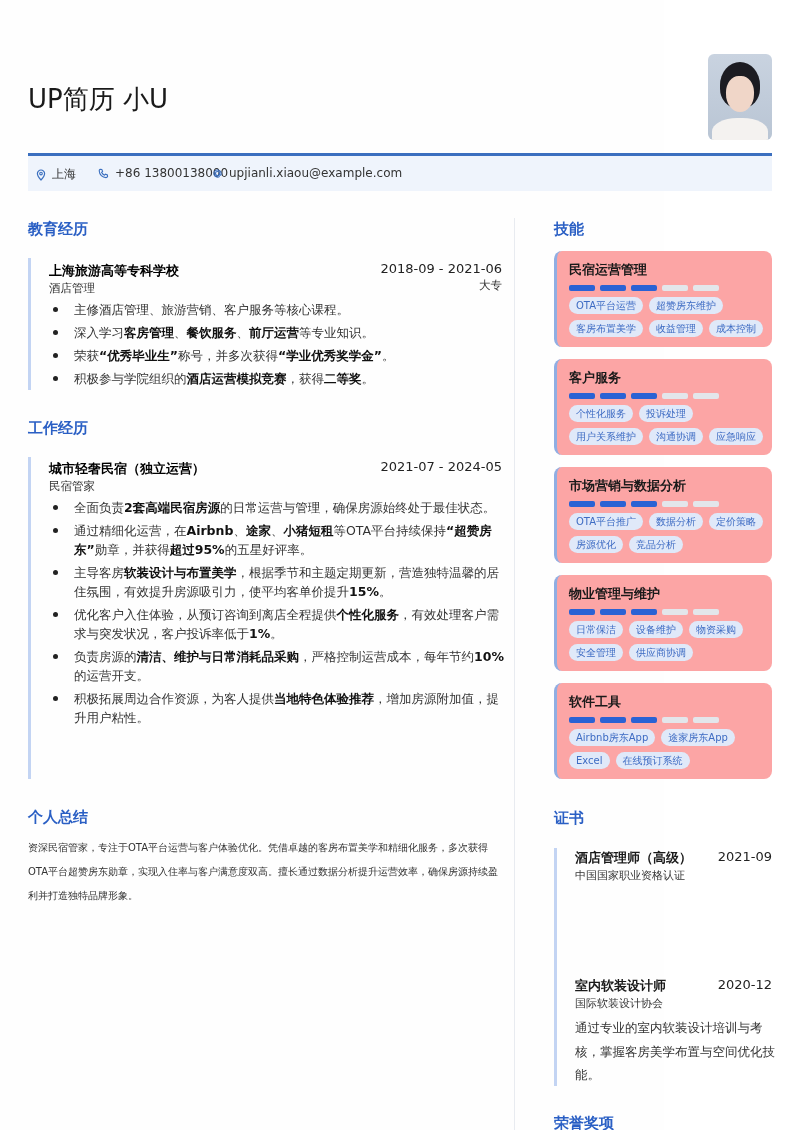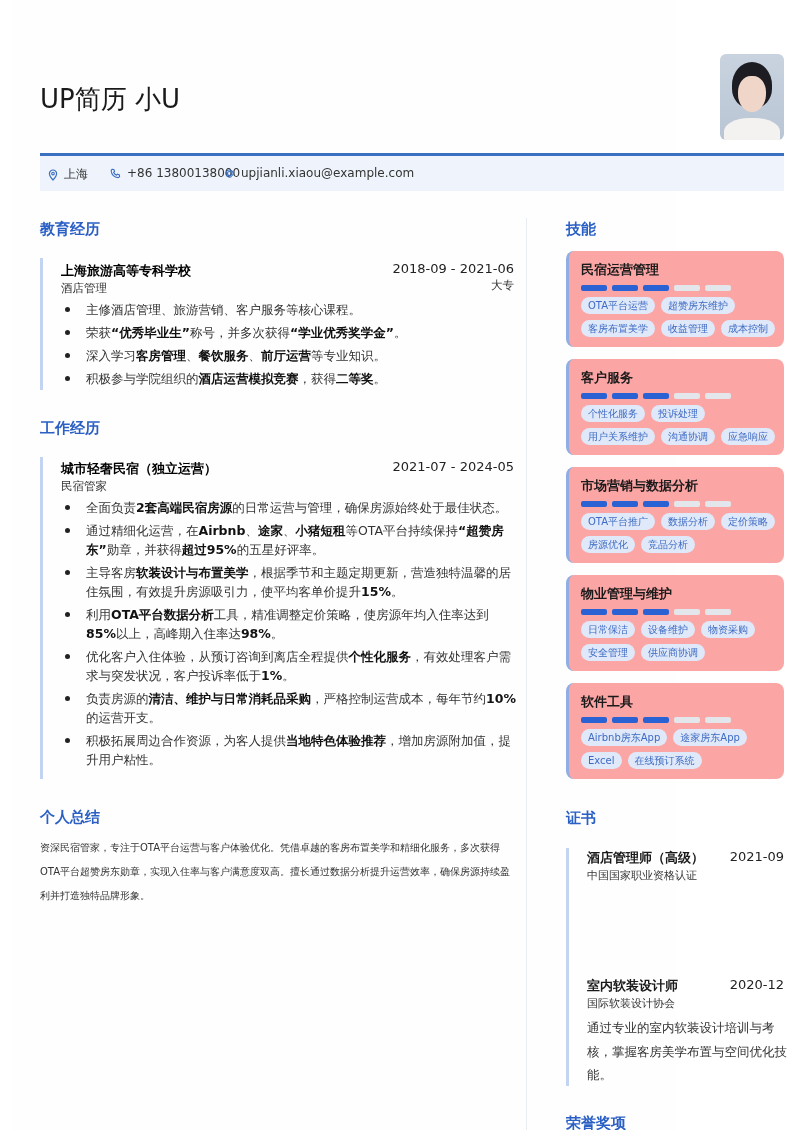--- a/index.html
+++ b/index.html
@@ -1,18 +1,18 @@
 <!DOCTYPE html>
 <html><head>
 <meta charset="utf-8">
 <style>
   * { box-sizing: border-box; margin: 0; padding: 0; }
   html, body { width: 800px; height: 1130px; overflow: hidden; background: #ffffff; }
   body { font-family: "DejaVu Sans", "Liberation Sans", sans-serif; color: #222; position: relative; }
-  .page { position: absolute; left: 0; top: 0; width: 664px; height: 1130px; background: #fefefe; margin-left: 12px; }
+  .page { position: absolute; left: 0; top: 0; width: 664px; height: 1130px; background: #fefefe; }
 
   
   .header { position: absolute; left: 28px; top: 54px; width: 744px; height: 86px; }
   .name { position: absolute; left: 0; top: 28px; font-size: 26px; font-weight: 500; color: #1a1a1a; letter-spacing: 0px; }
   .photo { position: absolute; right: 0; top: 0; width: 64px; height: 86px; border-radius: 6px; overflow: hidden;
            background: linear-gradient(180deg, #c9d3e0 0%, #b9c5d4 100%); }
   .photo .hair { position: absolute; left: 12px; top: 8px; width: 40px; height: 46px; border-radius: 50% 50% 42% 42%; background: #1c1c22; }
   .photo .face { position: absolute; left: 18px; top: 22px; width: 28px; height: 36px; border-radius: 45% 45% 50% 50%; background: #f0d6c8; }
   .photo .body { position: absolute; left: 4px; top: 64px; width: 56px; height: 30px; border-radius: 45% 45% 0 0; background: #f4f2f0; }
 
@@ -94,36 +94,35 @@
   <div class="divider-v"></div>
 
   <div class="section-title" style="left:28px; top:220px;">教育经历</div>
   <div class="entry" style="left:28px; top:258px; width:474px; height:132px;">
     <div class="entry-title" style="left:18px; top:4px;">上海旅游高等专科学校</div>
     <div class="entry-date" style="right:0; top:3px;">2018-09 - 2021-06</div>
     <div class="entry-sub" style="left:18px; top:23px;">酒店管理</div>
     <div class="entry-deg" style="right:0; top:20px;">大专</div>
     <ul class="bullets" style="left:17px; top:42px; width:456px;">
         <li>主修酒店管理、旅游营销、客户服务等核心课程。</li>
+        <li>深入学习<b>客房管理</b>、<b>餐饮服务</b>、<b>前厅运营</b>等专业知识。</li>
         <li>荣获<b>“优秀毕业生”</b>称号，并多次获得<b>“学业优秀奖学金”</b>。</li>
-        <li>深入学习<b>客房管理</b>、<b>餐饮服务</b>、<b>前厅运营</b>等专业知识。</li>
         <li>积极参与学院组织的<b>酒店运营模拟竞赛</b>，获得<b>二等奖</b>。</li>
       </ul>
   </div>
 
   <div class="section-title" style="left:28px; top:419px;">工作经历</div>
   <div class="entry" style="left:28px; top:457px; width:474px; height:322px;">
     <div class="entry-title" style="left:18px; top:3px;">城市轻奢民宿（独立运营）</div>
     <div class="entry-date" style="right:0; top:2px;">2021-07 - 2024-05</div>
     <div class="entry-sub" style="left:18px; top:22px;">民宿管家</div>
     <ul class="bullets" style="left:17px; top:41px; width:456px;">
         <li>全面负责<b>2套高端民宿房源</b>的日常运营与管理，确保房源始终处于最佳状态。</li>
         <li>通过精细化运营，在<b>Airbnb</b>、<b>途家</b>、<b>小猪短租</b>等OTA平台持续保持<b>“超赞房东”</b>勋章，并获得<b>超过95%</b>的五星好评率。</li>
         <li>主导客房<b>软装设计与布置美学</b>，根据季节和主题定期更新，营造独特温馨的居住氛围，有效提升房源吸引力，使平均客单价提升<b>15%</b>。</li>
-        <li>利用<b>OTA平台数据分析</b>工具，精准调整定价策略，使房源年均入住率达到<b>85%</b>以上，高峰期入住率达<b>98%</b>。</li>
         <li>优化客户入住体验，从预订咨询到离店全程提供<b>个性化服务</b>，有效处理客户需求与突发状况，客户投诉率低于<b>1%</b>。</li>
         <li>负责房源的<b>清洁、维护与日常消耗品采购</b>，严格控制运营成本，每年节约<b>10%</b>的运营开支。</li>
         <li>积极拓展周边合作资源，为客人提供<b>当地特色体验推荐</b>，增加房源附加值，提升用户粘性。</li>
       </ul>
   </div>
 
   <div class="section-title" style="left:28px; top:808px;">个人总结</div>
   <div class="summary">资深民宿管家，专注于OTA平台运营与客户体验优化。凭借卓越的客房布置美学和精细化服务，多次获得OTA平台超赞房东勋章，实现入住率与客户满意度双高。擅长通过数据分析提升运营效率，确保房源持续盈利并打造独特品牌形象。</div>
 
   <div class="section-title" style="left:554px; top:220px;">技能</div>

